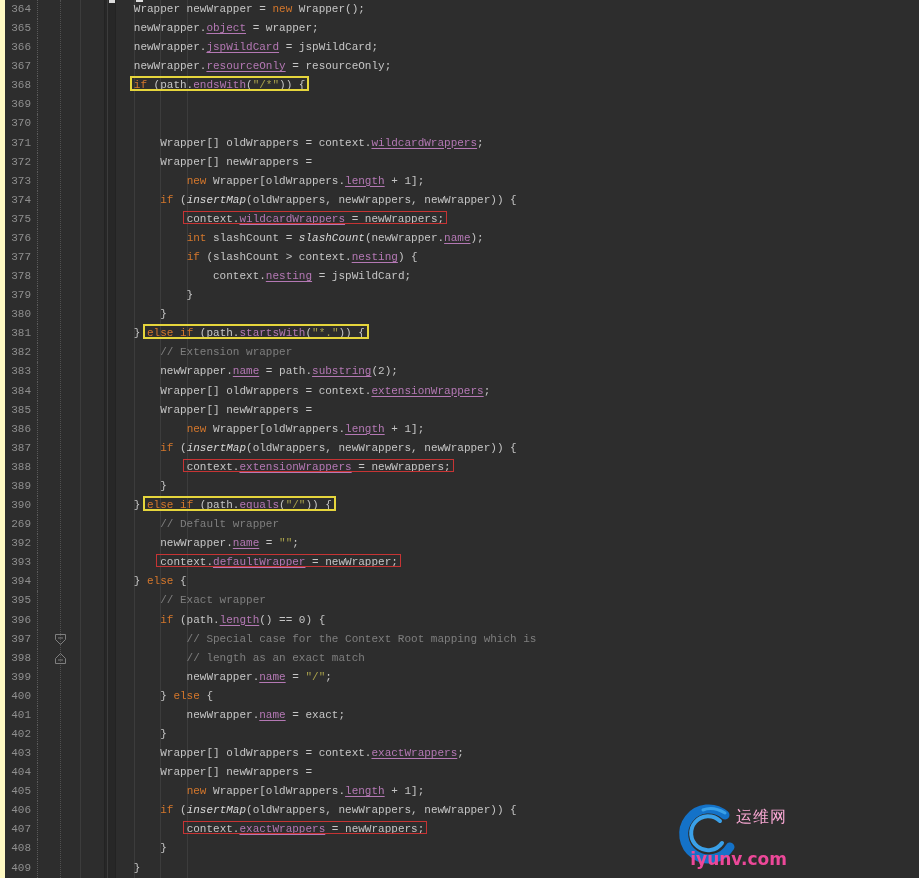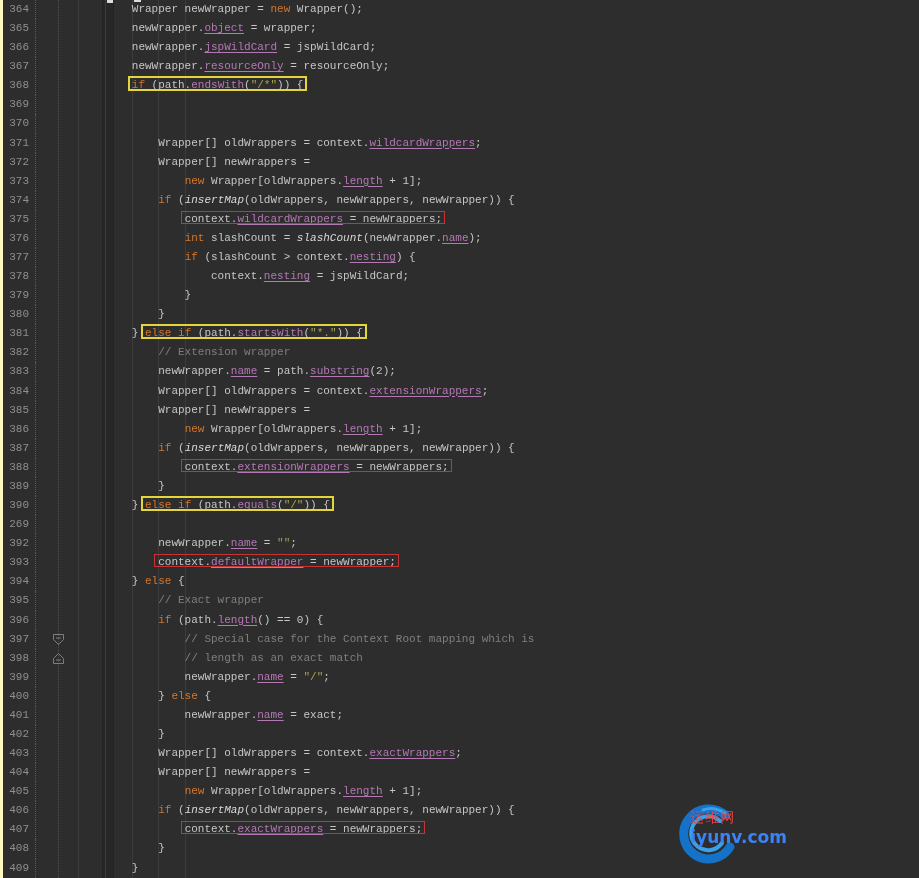--- a/index.html
+++ b/index.html
@@ -1,18 +1,18 @@
 <!DOCTYPE html>
 <html><head>
 <meta charset="utf-8">
 <style>
   html,body{margin:0;padding:0;background:#2d2d2d;}
   #editor{
     position:relative;width:791px;height:878px;overflow:hidden;
-    background:#2d2d2d;box-sizing:border-box;border-left:3px solid #fef9c3;
+    background:#2d2d2d;box-sizing:border-box;border-left:5px solid #fef9c3;
     font-family:"Liberation Mono","DejaVu Sans Mono",monospace;
   }
   
   .deco{position:absolute;top:0;bottom:0;z-index:0;pointer-events:none;}
   .deco-dotted{width:0;border-left:1px dotted #505050;}
   .deco-band{left:99px;width:10px;background:#272727;border-left:1px solid #232323;border-right:1px solid #232323;}
   .deco-guide{width:0;border-left:1px solid #3c3c3c;}
   .frag{position:absolute;background:#dcdcdc;z-index:2;}
 
   .lines{position:relative;z-index:1;}
@@ -34,22 +34,22 @@
 
   .box{position:relative;}
   .box::before{content:"";position:absolute;pointer-events:none;}
   .box-yellow::before{top:-3px;bottom:0px;left:-4px;right:-4px;border:2px solid #e5d53c;}
   .box-red::before{top:-2px;bottom:1px;left:-4px;right:-3px;border:1px solid #c63434;}
 
   
   .watermark{position:absolute;right:2px;bottom:8px;width:116px;height:68px;z-index:3;}
   .wm-logo{position:absolute;left:0;bottom:0;}
   .wm-text{position:absolute;right:2px;top:6px;text-align:left;font-family:"DejaVu Sans",sans-serif;}
-  .wm-site{color:#ef4444;font-size:14px;letter-spacing:1px;line-height:18px;}
-  .wm-domain{color:#3b82f6;font-size:17px;font-weight:bold;line-height:22px;}
+  .wm-site{color:#f9a8d4;font-size:16px;letter-spacing:1px;line-height:18px;text-align:right;}
+  .wm-domain{color:#ec4899;font-size:17px;font-weight:bold;line-height:22px;margin-top:22px;}
 </style>
 </head>
 <body>
 
 <div id="editor">
 
   <div class="deco deco-dotted" style="left:55px"></div>
   <div class="deco deco-band"></div>
   <div class="deco deco-guide" style="left:75px"></div>
   <div class="deco deco-guide" style="left:102px"></div>
@@ -190,20 +190,21 @@
         <div class="codetext"><span class="tk-plain">            }</span></div>
       </div>
       <div class="line">
         <div class="lnum">390</div>
         <div class="foldcol"></div>
         <div class="codetext"><span class="tk-plain">        } </span><span class="box box-yellow"><span class="tk-keyword">else</span><span class="tk-plain"> </span><span class="tk-keyword">if</span><span class="tk-plain"> (path.</span><span class="tk-field">equals</span><span class="tk-plain">(</span><span class="tk-string">"/"</span><span class="tk-plain">)) {</span></span></div>
       </div>
       <div class="line">
         <div class="lnum">269</div>
         <div class="foldcol"></div>
+        <div class="codetext"><span class="tk-comment">            // Default wrapper</span></div>
       </div>
       <div class="line">
         <div class="lnum">392</div>
         <div class="foldcol"></div>
         <div class="codetext"><span class="tk-plain">            newWrapper.</span><span class="tk-field">name</span><span class="tk-plain"> = </span><span class="tk-string">""</span><span class="tk-plain">;</span></div>
       </div>
       <div class="line">
         <div class="lnum">393</div>
         <div class="foldcol"></div>
         <div class="codetext"><span class="tk-plain">            </span><span class="box box-red"><span class="tk-plain">context.</span><span class="tk-field">defaultWrapper</span><span class="tk-plain"> = newWrapper;</span></span></div>

